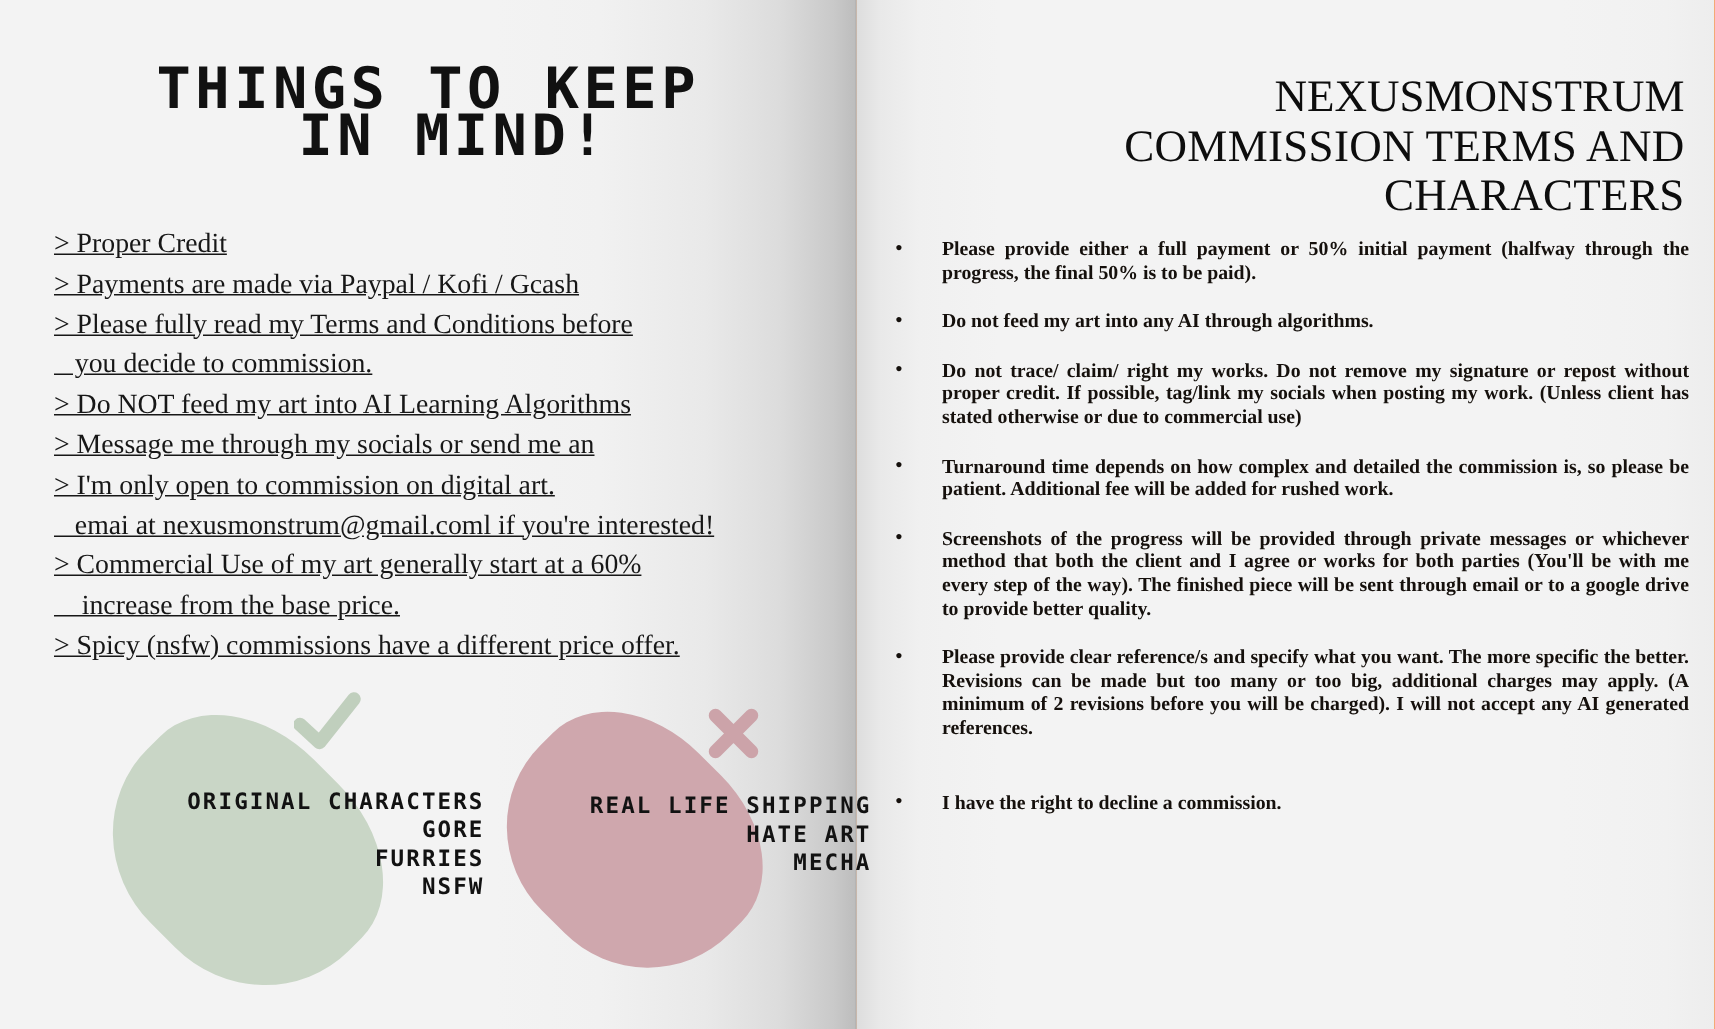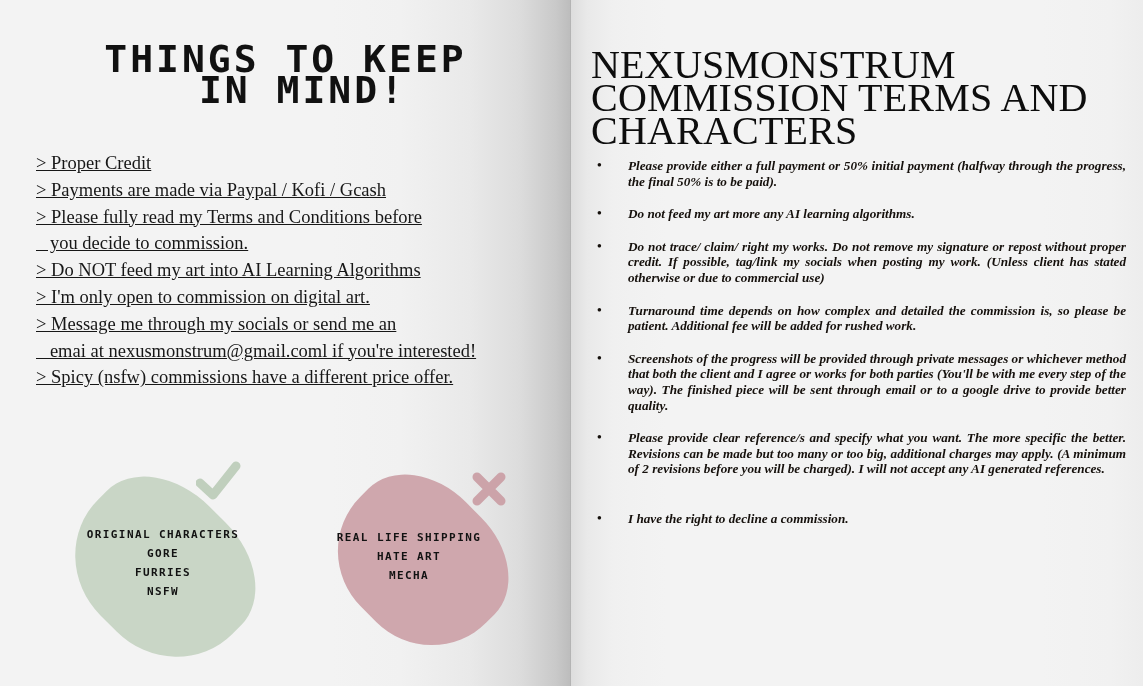--- a/index.html
+++ b/index.html
@@ -127,35 +127,35 @@
   }
   .blob-pink {
     left: 332px;
     top: 488px;
     width: 178px;
     height: 148px;
   }
   .blob-label {
     position: absolute;
     width: 320px;
-    text-align: center;
+    text-align: right;
     font-family: "DejaVu Sans Mono", "Liberation Mono", monospace;
     font-weight: bold;
-    font-size: 11px;
+    font-size: 15px;
     line-height: 19px;
     letter-spacing: 1.4px;
     color: #121212;
     white-space: pre;
   }
   .blob-label-green {
     left: 3px;
     top: 525px;
   }
   .blob-label-pink {
-    left: 249px;
+    left: 261px;
     top: 528px;
   }
 
   
   .mark {
     position: absolute;
   }
   .mark-check {
     left: 196px;
     top: 461px;
@@ -168,37 +168,36 @@
     width: 42px;
     height: 42px;
   }
 
   
   .tc-title {
     position: absolute;
     left: 20px;
     top: 48px;
     width: 532px;
-    text-align: left;
-    font-family: "Liberation Serif", serif;
-    font-size: 40px;
+    text-align: right;
+    font-family: "Liberation Serif", serif;
+    font-size: 30px;
     line-height: 33px;
     color: #0d0d0d;
   }
   .tc-title .t2 { display: block; letter-spacing: .2px; }
 
   .tc-list {
     position: absolute;
     left: 20px;
     top: 158px;
     width: 535px;
     margin: 0;
     padding: 0;
     list-style: none;
-    font-style: italic;
   }
   .tc-item {
     position: relative;
     padding-left: 37px;
     margin-bottom: 17px;
     font-family: "Liberation Serif", serif;
     font-weight: bold;
     font-size: 13.2px;
     line-height: 15.6px;
     color: #15100c;
@@ -229,23 +228,25 @@
       <span>THINGS TO KEEP</span>
       <span class="line2">IN MIND!</span>
     </div>
 
     <div class="kim-list">
       <div class="kim-item">&gt; Proper Credit</div>
       <div class="kim-item">&gt; Payments are made via Paypal / Kofi / Gcash</div>
       <div class="kim-item">&gt; Please fully read my Terms and Conditions before</div>
       <div class="kim-item">   you decide to commission.</div>
       <div class="kim-item">&gt; Do NOT feed my art into AI Learning Algorithms</div>
+      <div class="kim-item">&gt; Message me through my socials or send me an</div>
       <div class="kim-item">&gt; I'm only open to commission on digital art.</div>
-      <div class="kim-item">&gt; Message me through my socials or send me an</div>
       <div class="kim-item">   emai at nexusmonstrum@gmail.coml if you're interested!</div>
+      <div class="kim-item">&gt; Commercial Use of my art generally start at a 60%</div>
+      <div class="kim-item">    increase from the base price.</div>
       <div class="kim-item">&gt; Spicy (nsfw) commissions have a different price offer.</div>
     </div>
 
     <div class="blob blob-green">
       <div class="blob-shape"></div>
     </div>
     <span class="mark mark-check">
       <svg width="46" height="42" viewBox="0 0 46 42" xmlns="http://www.w3.org/2000/svg">
         <path d="M4 22 L17 34 L40 5" fill="none" stroke="#c0cfbd" stroke-width="9" stroke-linecap="round" stroke-linejoin="round"></path>
       </svg>
@@ -271,21 +272,21 @@
 
   <div class="panel panel-right">
 
     <div class="tc-title">
       <span>NEXUSMONSTRUM</span>
       <span class="t2">COMMISSION TERMS AND CHARACTERS</span>
     </div>
 
     <ul class="tc-list">
       <li class="tc-item">Please provide either a full payment or 50% initial payment (halfway through the progress, the final 50% is to be paid).</li>
-      <li class="tc-item">Do not feed my art more any AI learning algorithms.</li>
+      <li class="tc-item">Do not feed my art into any AI through algorithms.</li>
       <li class="tc-item">Do not trace/ claim/ right my works. Do not remove my signature or repost without proper credit. If possible, tag/link my socials when posting my work. (Unless client has stated otherwise or due to commercial use)</li>
       <li class="tc-item">Turnaround time depends on how complex and detailed the commission is, so please be patient. Additional fee will be added for rushed work.</li>
       <li class="tc-item">Screenshots of the progress will be provided through private messages or whichever method that both the client and I agree or works for both parties (You'll be with me every step of the way). The finished piece will be sent through email or to a google drive to provide better quality.</li>
       <li class="tc-item">Please provide clear reference/s and specify what you want. The more specific the better. Revisions can be made but too many or too big, additional charges may apply. (A minimum of 2 revisions before you will be charged).  I will not accept any AI generated references.</li>
       <li class="tc-item">I have the right to decline a commission.</li>
     </ul>
 
   </div>
 
 </div>

